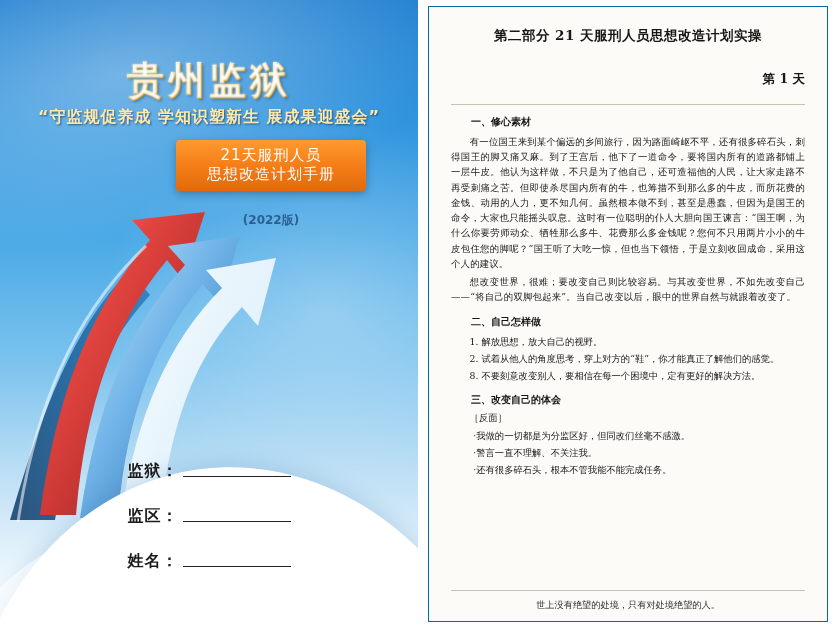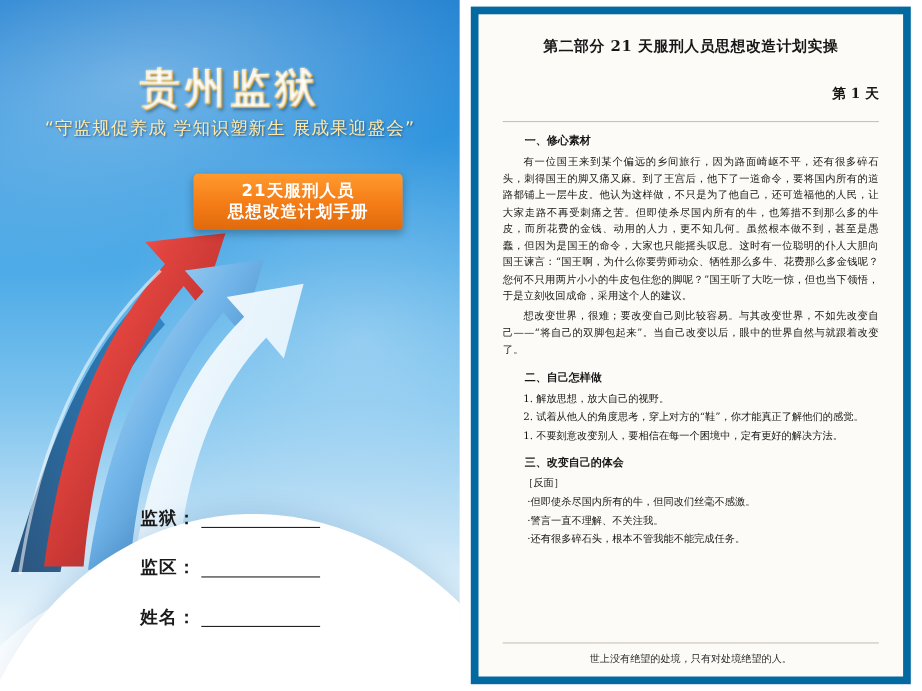--- a/index.html
+++ b/index.html
@@ -53,38 +53,38 @@
     background: linear-gradient(180deg,#fff6cf 0%, #ffd95c 40%, #e8a617 75%, #fdf0b6 100%);
     -webkit-background-clip: text;
     background-clip: text;
     color: transparent;
     -webkit-text-fill-color: transparent;
   }
   .cover-subtitle {
     position: absolute; top: 107px; left: 0; width: 418px;
     text-align: center;
     font-size: 16px;
-    font-weight: normal;
+    font-weight: bold;
     letter-spacing: 1px;
     color: #ffe9a8;
     text-shadow: 1px 1px 2px rgba(20,60,110,0.75);
   }
 
   
   .banner {
     position: absolute;
-    left: 176px; top: 158px;
+    left: 176px; top: 140px;
     width: 190px; height: 51px;
     background: linear-gradient(180deg,#ff9a2e 0%, #f47b16 55%, #e06a0c 100%);
     border-radius: 4px;
     box-shadow: 0 3px 8px rgba(0,0,0,0.28);
     color: #ffffff;
     text-align: center;
     padding-top: 6px;
-    font-weight: bold;
+    font-weight: normal;
   }
   .banner-line1 { font-size: 15px; letter-spacing: 1px; line-height: 19px; }
   .banner-line2 { font-size: 15px; letter-spacing: 1px; line-height: 19px; }
   .banner-year {
     position: absolute; left: 176px; top: 212px; width: 190px;
     text-align: center; color: #2b5f91; font-size: 12px; font-weight: bold;
   }
 
   
   .art { position: absolute; left: 0; top: 120px; width: 300px; height: 420px; }
@@ -104,21 +104,21 @@
     background: rgba(255,255,255,0.55);
     border-radius: 50% 50% 0 0 / 100% 100% 0 0;
     transform: rotate(-14deg);
   }
 
   
   .fields {
     position: absolute; left: 0; bottom: 34px; width: 418px;
   }
   .field-row {
-    display: flex; align-items: center; justify-content: center;
+    display: flex; align-items: flex-start; justify-content: center;
     margin-bottom: 22px;
     margin-top: 24px;
   }
   .field-label {
     font-size: 16px; font-weight: bold; color: #1a1a1a;
     margin-right: 4px; letter-spacing: 1px;
   }
   .field-line {
     width: 108px; border-bottom: 1.5px solid #222; height: 16px;
   }
@@ -126,21 +126,21 @@
   
   .doc {
     position: relative;
     width: 420px; height: 628px;
     background: #ffffff;
     padding: 6px 10px 6px 10px;
   }
   .doc-sheet {
     width: 100%; height: 100%;
     background: #fcfbf7;
-    border: 7px solid #0369a1;
+    border: 1px solid #0369a1;
     position: relative;
     padding: 14px 22px 10px 22px;
     font-family: "DejaVu Serif", serif;
     color: #171717;
   }
   .doc-h1 {
     text-align: center;
     font-size: 13.5px;
     font-weight: bold;
     letter-spacing: 0.5px;
@@ -247,20 +247,21 @@
       <path d="M18,402 C35,290 72,196 146,126" stroke="#ffffff" stroke-width="3" fill="none" opacity="0.55"></path>
     </svg>
 
     <div class="cover-title">贵州监狱</div>
     <div class="cover-subtitle">“守监规促养成  学知识塑新生  展成果迎盛会”</div>
 
     <div class="banner">
       <div class="banner-line1">21天服刑人员</div>
       <div class="banner-line2">思想改造计划手册</div>
     </div>
+    <div class="banner-year">(2022版)</div>
 
     <div class="swoosh"></div>
     <div class="swoosh2"></div>
 
     <div class="fields">
       <div class="field-row">
         <span class="field-label">监狱：</span>
         <span class="field-line"></span>
       </div>
       <div class="field-row">
@@ -283,25 +284,25 @@
       <hr class="doc-rule">
 
 
       <div class="doc-sec">一、修心素材</div>
       <p class="doc-p">有一位国王来到某个偏远的乡间旅行，因为路面崎岖不平，还有很多碎石头，刺得国王的脚又痛又麻。到了王宫后，他下了一道命令，要将国内所有的道路都铺上一层牛皮。他认为这样做，不只是为了他自己，还可造福他的人民，让大家走路不再受刺痛之苦。但即使杀尽国内所有的牛，也筹措不到那么多的牛皮，而所花费的金钱、动用的人力，更不知几何。虽然根本做不到，甚至是愚蠢，但因为是国王的命令，大家也只能摇头叹息。这时有一位聪明的仆人大胆向国王谏言：“国王啊，为什么你要劳师动众、牺牲那么多牛、花费那么多金钱呢？您何不只用两片小小的牛皮包住您的脚呢？”国王听了大吃一惊，但也当下领悟，于是立刻收回成命，采用这个人的建议。</p>
       <p class="doc-p">想改变世界，很难；要改变自己则比较容易。与其改变世界，不如先改变自己——“将自己的双脚包起来”。当自己改变以后，眼中的世界自然与就跟着改变了。</p>
 
       <div class="doc-sec">二、自己怎样做</div>
       <p class="doc-li">1. 解放思想，放大自己的视野。</p>
       <p class="doc-li">2. 试着从他人的角度思考，穿上对方的“鞋”，你才能真正了解他们的感觉。</p>
-      <p class="doc-li">1. 不要刻意改变别人，要相信在每一个困境中，定有更好的解决方法。</p>
+      <p class="doc-li">8. 不要刻意改变别人，要相信在每一个困境中，定有更好的解决方法。</p>
 
       <div class="doc-sec">三、改变自己的体会</div>
       <p class="doc-tag">［反面］</p>
-      <p class="doc-bullet">·但即使杀尽国内所有的牛，但同改们丝毫不感激。</p>
+      <p class="doc-bullet">·我做的一切都是为分监区好，但同改们丝毫不感激。</p>
       <p class="doc-bullet">·警言一直不理解、不关注我。</p>
       <p class="doc-bullet">·还有很多碎石头，根本不管我能不能完成任务。</p>
 
       <div class="doc-footrule"></div>
       <div class="doc-footer">世上没有绝望的处境，只有对处境绝望的人。</div>
     </div>
   </div>
 
 </div>
 

